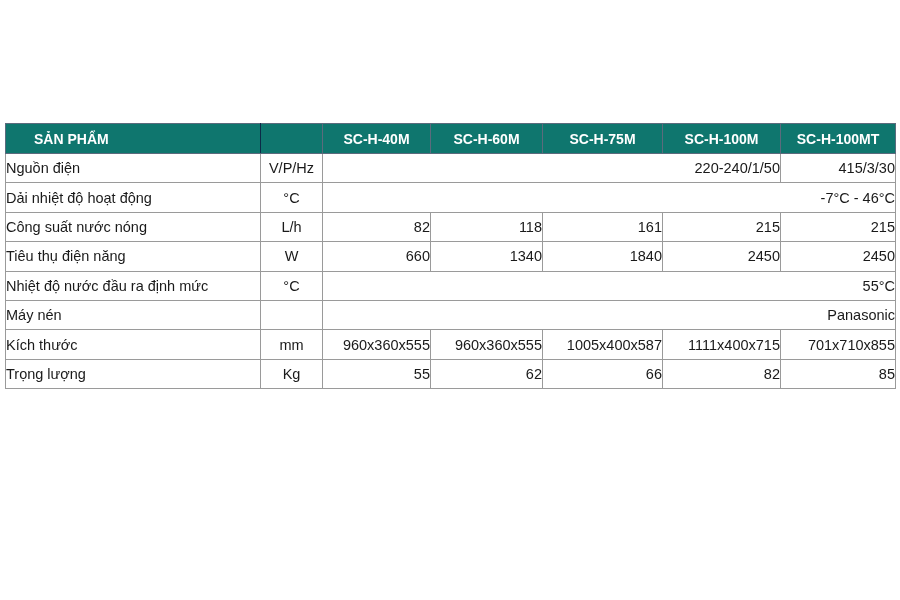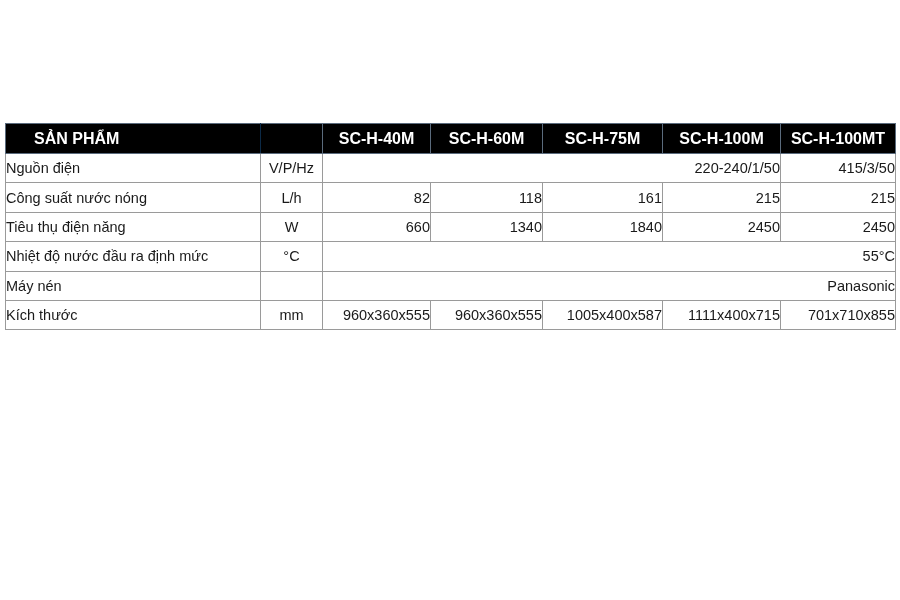--- a/index.html
+++ b/index.html
@@ -2,22 +2,22 @@
 <html><head>
   <meta charset="utf-8">
   <style>
     html, body { margin:0; padding:0; background:#ffffff; }
     body { width:900px; height:600px; position:relative; overflow:hidden;
            font-family:"Liberation Sans", "DejaVu Sans", sans-serif; color:#1a1a1a; }
     table.spec { position:absolute; left:5px; top:123px; width:890px;
                  border-collapse:collapse; table-layout:fixed; }
     table.spec td, table.spec th { border:1px solid #9a9a9a; height:28.4px; padding:0;
                  font-size:14.5px; line-height:28px; white-space:nowrap; overflow:hidden; }
-    table.spec thead th { background:#000000; color:#ffffff; font-weight:bold;
-                 text-align:center; font-size:16px; border-color:#5b6b7d; height:29px; }
+    table.spec thead th { background:#0f766e; color:#ffffff; font-weight:bold;
+                 text-align:center; font-size:14px; border-color:#5b6b7d; height:29px; }
     table.spec thead th.first { text-align:left; padding-left:28px; border-right-color:#0c2a47; }
     table.spec thead th.unit-h { border-left-color:#0c2a47; }
     td.label { text-align:left; padding-left:28px; }
     td.unit { text-align:center; }
     td.val { text-align:right; }
   </style>
 </head>
 <body>
 
 <table class="spec">
@@ -39,21 +39,26 @@
       <th>SC-H-75M</th>
       <th>SC-H-100M</th>
       <th>SC-H-100MT</th>
     </tr>
   </thead>
   <tbody>
     <tr>
       <td class="label">Nguồn điện</td>
       <td class="unit">V/P/Hz</td>
       <td class="val" colspan="4">220-240/1/50</td>
-      <td class="val">415/3/50</td>
+      <td class="val">415/3/30</td>
+    </tr>
+    <tr>
+      <td class="label">Dải nhiệt độ hoạt động</td>
+      <td class="unit">°C</td>
+      <td class="val" colspan="5">-7°C - 46°C</td>
     </tr>
     <tr>
       <td class="label">Công suất nước nóng</td>
       <td class="unit">L/h</td>
       <td class="val">82</td>
       <td class="val">118</td>
       <td class="val">161</td>
       <td class="val">215</td>
       <td class="val">215</td>
     </tr>
@@ -78,14 +83,23 @@
     </tr>
     <tr>
       <td class="label">Kích thước</td>
       <td class="unit">mm</td>
       <td class="val">960x360x555</td>
       <td class="val">960x360x555</td>
       <td class="val">1005x400x587</td>
       <td class="val">1111x400x715</td>
       <td class="val">701x710x855</td>
     </tr>
+    <tr>
+      <td class="label">Trọng lượng</td>
+      <td class="unit">Kg</td>
+      <td class="val">55</td>
+      <td class="val">62</td>
+      <td class="val">66</td>
+      <td class="val">82</td>
+      <td class="val">85</td>
+    </tr>
   </tbody>
 </table>
 
 </body></html>

